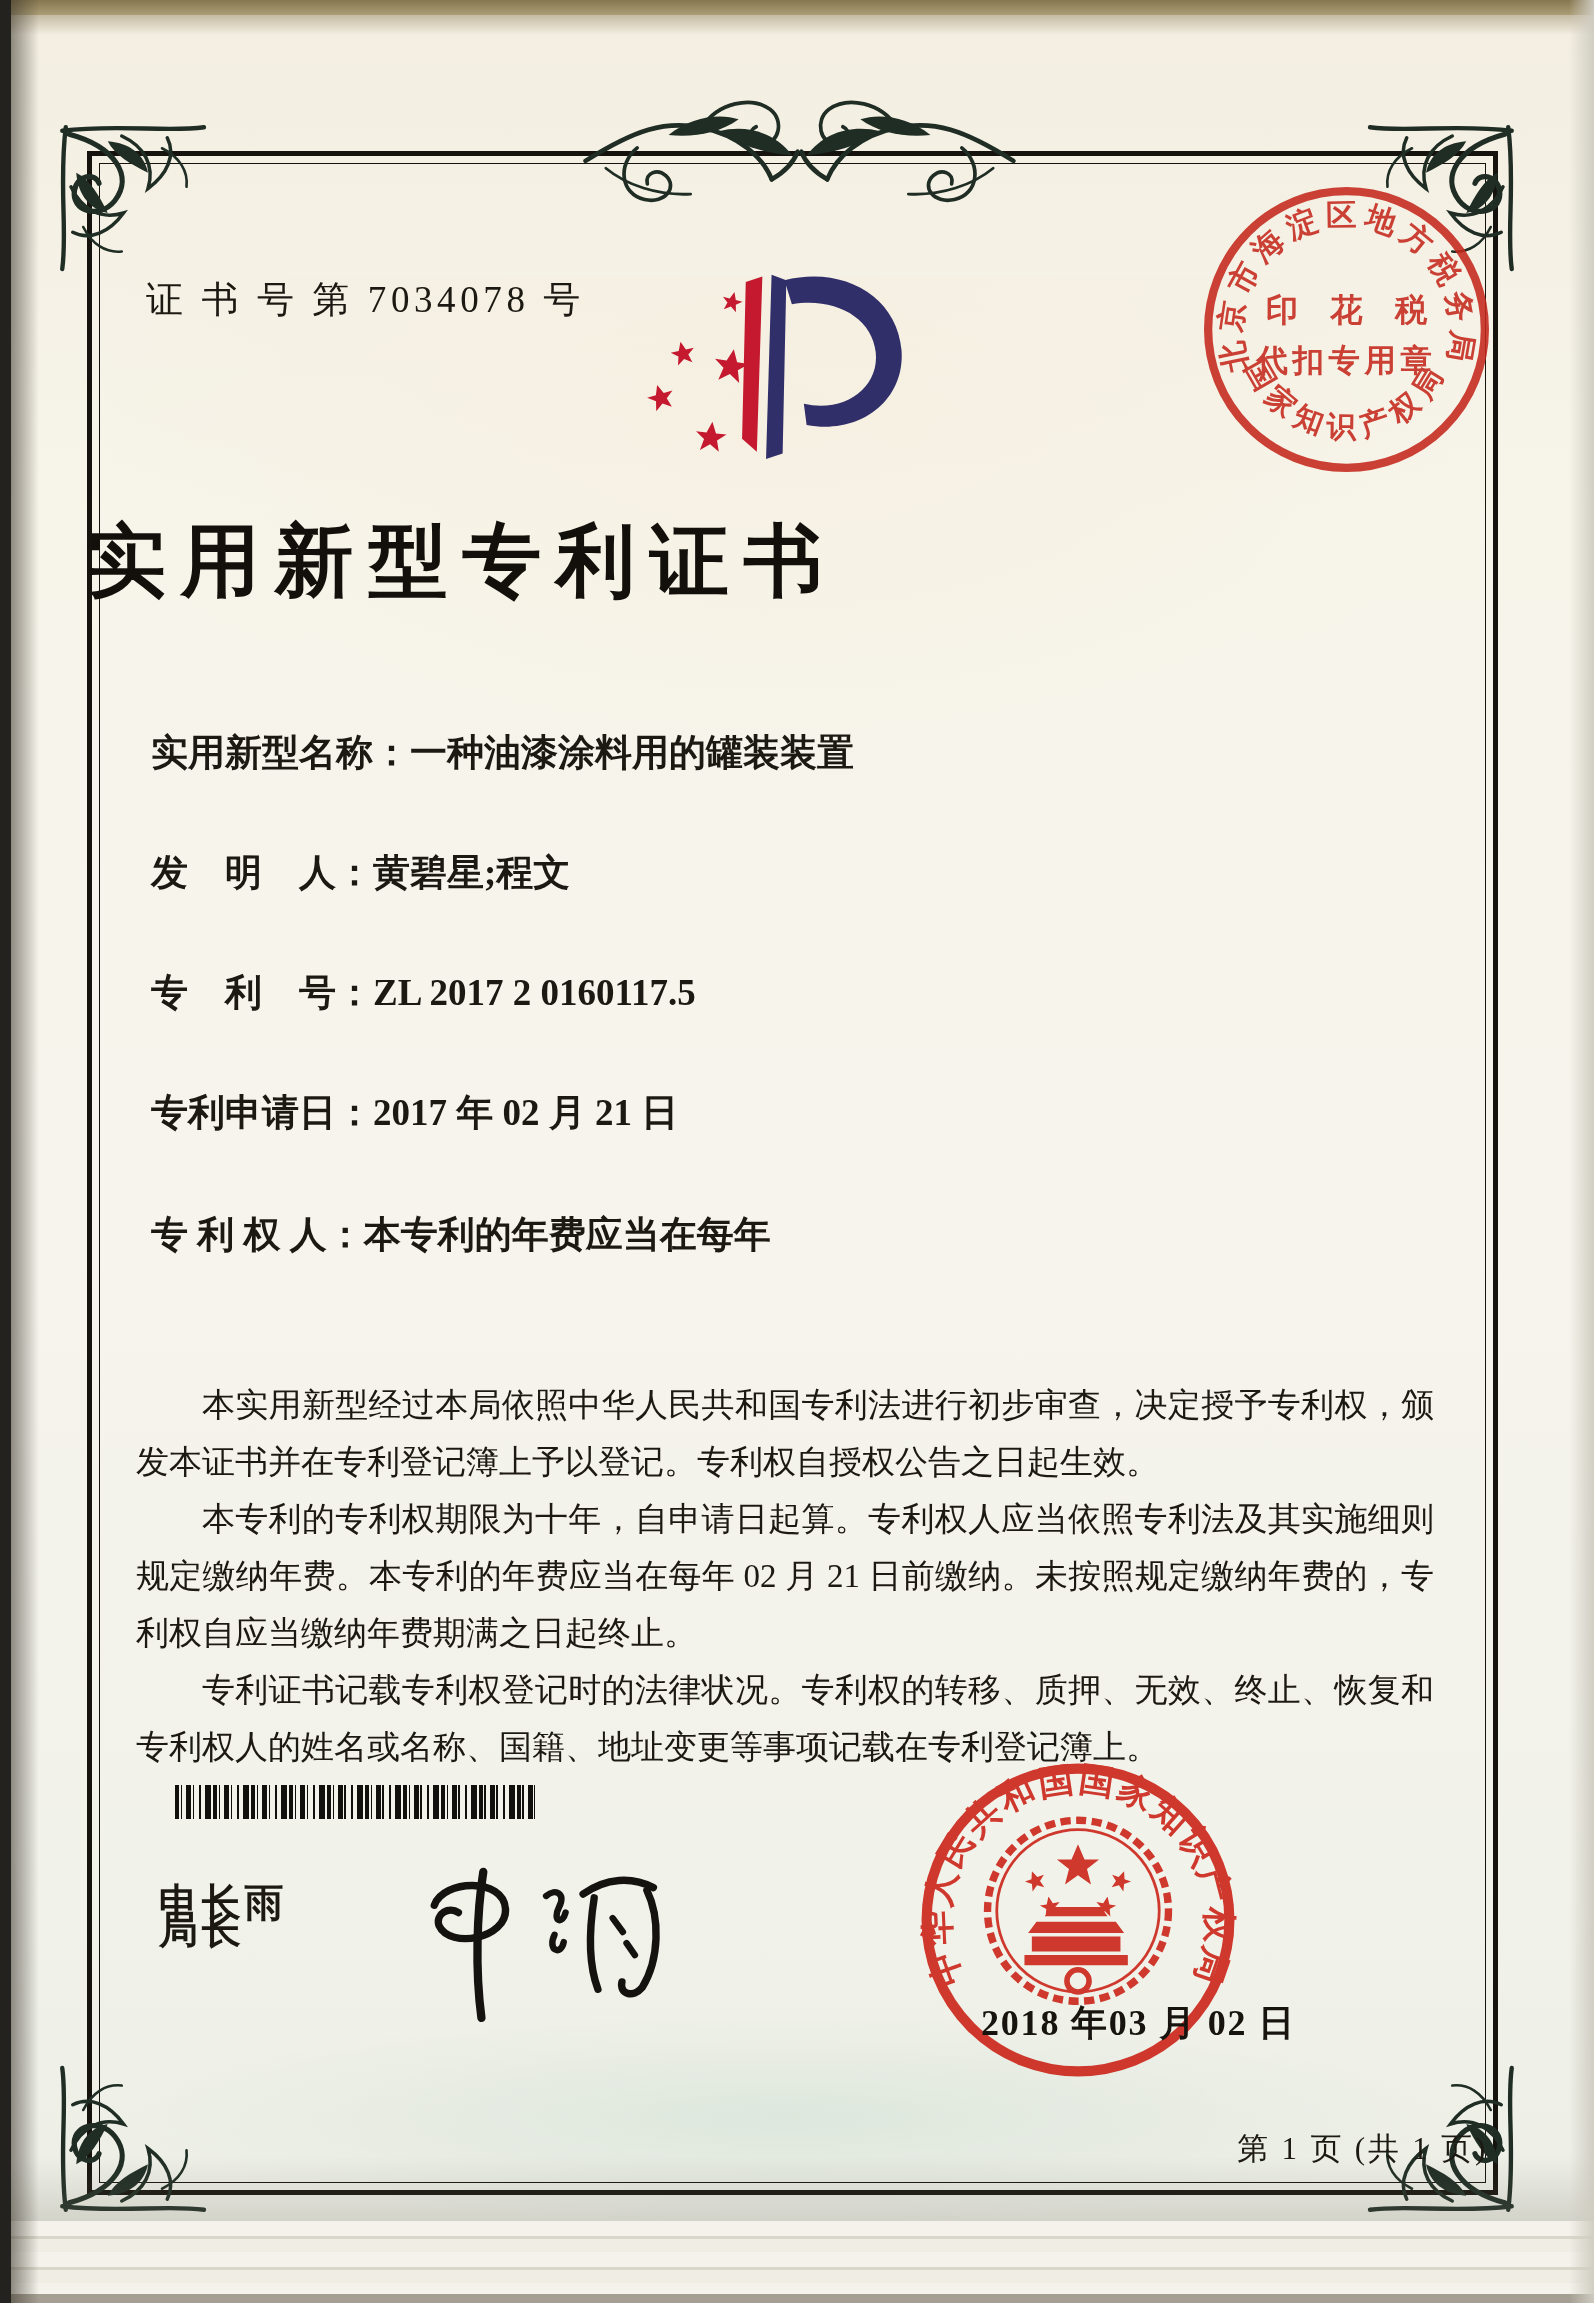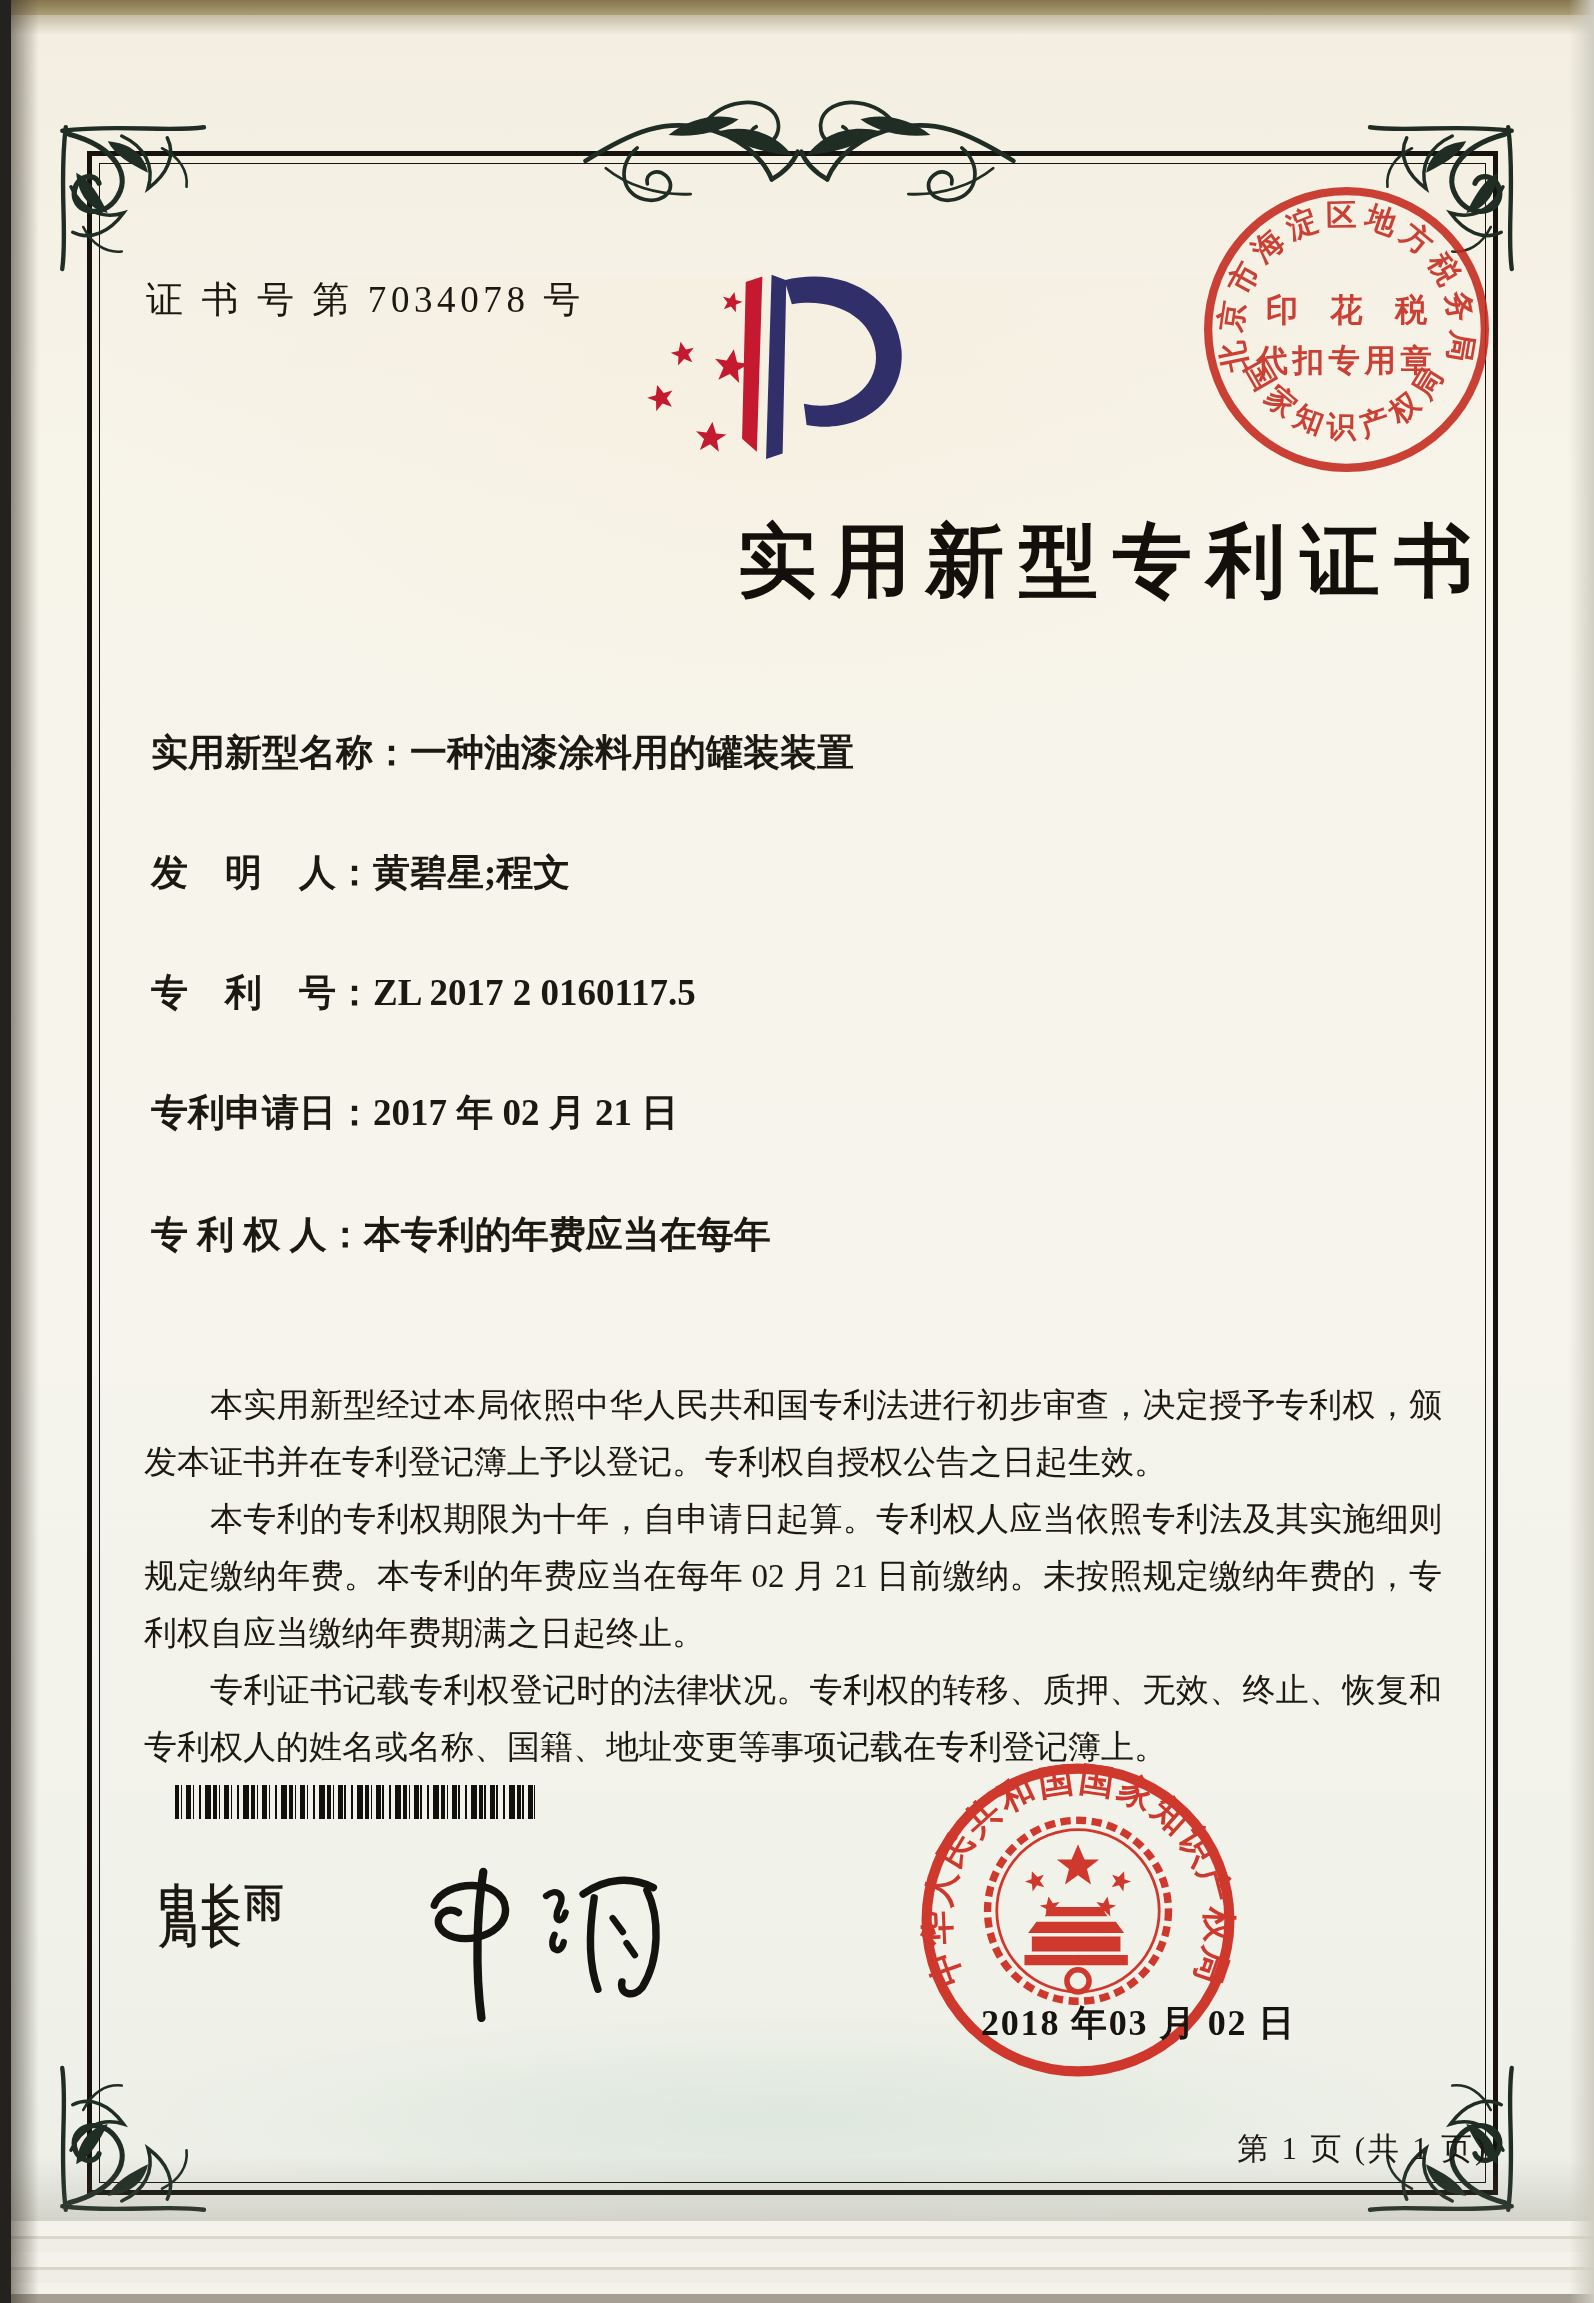--- a/index.html
+++ b/index.html
@@ -20,23 +20,23 @@
     background:repeating-linear-gradient(180deg,#f4f2ea 0 14.8px,#d9d6ca 14.8px 17.5px,#efede4 17.5px 31px);}
   .photo-bottom{left:0;top:2294px;width:100%;height:9.2px;background:#a59f93;}
   .tint-green{left:129px;top:2012px;width:1311px;height:212px;background:radial-gradient(ellipse at 50% 50%,rgba(187,214,199,.33),rgba(187,214,199,0) 70%);}
   .tint-warm{left:111px;top:277px;width:1338px;height:461px;background:radial-gradient(ellipse at 50% 30%,rgba(244,232,205,.25),rgba(244,232,205,0) 75%);}
   
   .frame{left:87px;top:151px;width:1401px;height:2034px;border:5.5px solid #16130e;}
   .frame-inner{position:absolute;inset:7.4px;border:1.8px solid #16130e;}
   .orn{color:#1f2d24;}
   
   .certno{left:146px;top:275px;font-size:37px;font-weight:500;letter-spacing:4.6px;}
-  .title{left:87px;top:509px;width:1401px;text-align:right;font-size:79px;font-weight:700;letter-spacing:14.8px;color:#13100b;}
+  .title{left:87px;top:509px;width:1401px;text-align:left;font-size:79px;font-weight:700;letter-spacing:14.8px;color:#13100b;}
   .fieldrow{left:151px;width:1311px;font-size:37px;font-weight:600;line-height:52px;white-space:nowrap;}
-  .paras{left:144px;top:1377px;width:1298px;font-size:33px;line-height:57px;text-align:justify;}
+  .paras{left:136px;top:1377px;width:1298px;font-size:33px;line-height:57px;text-align:justify;}
   .paras p{margin:0;text-indent:2em;}
   .barcode{left:175px;top:1785px;width:360px;height:34px;
     background:repeating-linear-gradient(90deg,#12100d 0 3.7px,rgba(0,0,0,0) 3.7px 5.5px,#12100d 5.5px 7.4px,rgba(0,0,0,0) 7.4px 11px,#12100d 11px 15.7px,rgba(0,0,0,0) 15.7px 17.5px,#12100d 17.5px 19.4px,rgba(0,0,0,0) 19.4px 24px,#12100d 24px 26px,rgba(0,0,0,0) 26px 30px,#12100d 30px 36px,rgba(0,0,0,0) 36px 38px);}
   .director-label{left:159px;top:1903px;font-size:39px;font-weight:600;letter-spacing:3.7px;}
   .director-name{left:159px;top:1876px;font-size:39px;font-weight:600;letter-spacing:3.7px;}
   .issue-date{left:938px;top:1999px;font-size:36px;font-weight:600;letter-spacing:1.8px;color:#17140f;margin-left:43px;}
   .footer{left:87px;top:2128px;width:1401px;text-align:right;font-size:31px;letter-spacing:2.8px;}
   .svgblock{display:block;}
 </style>
 </head>

